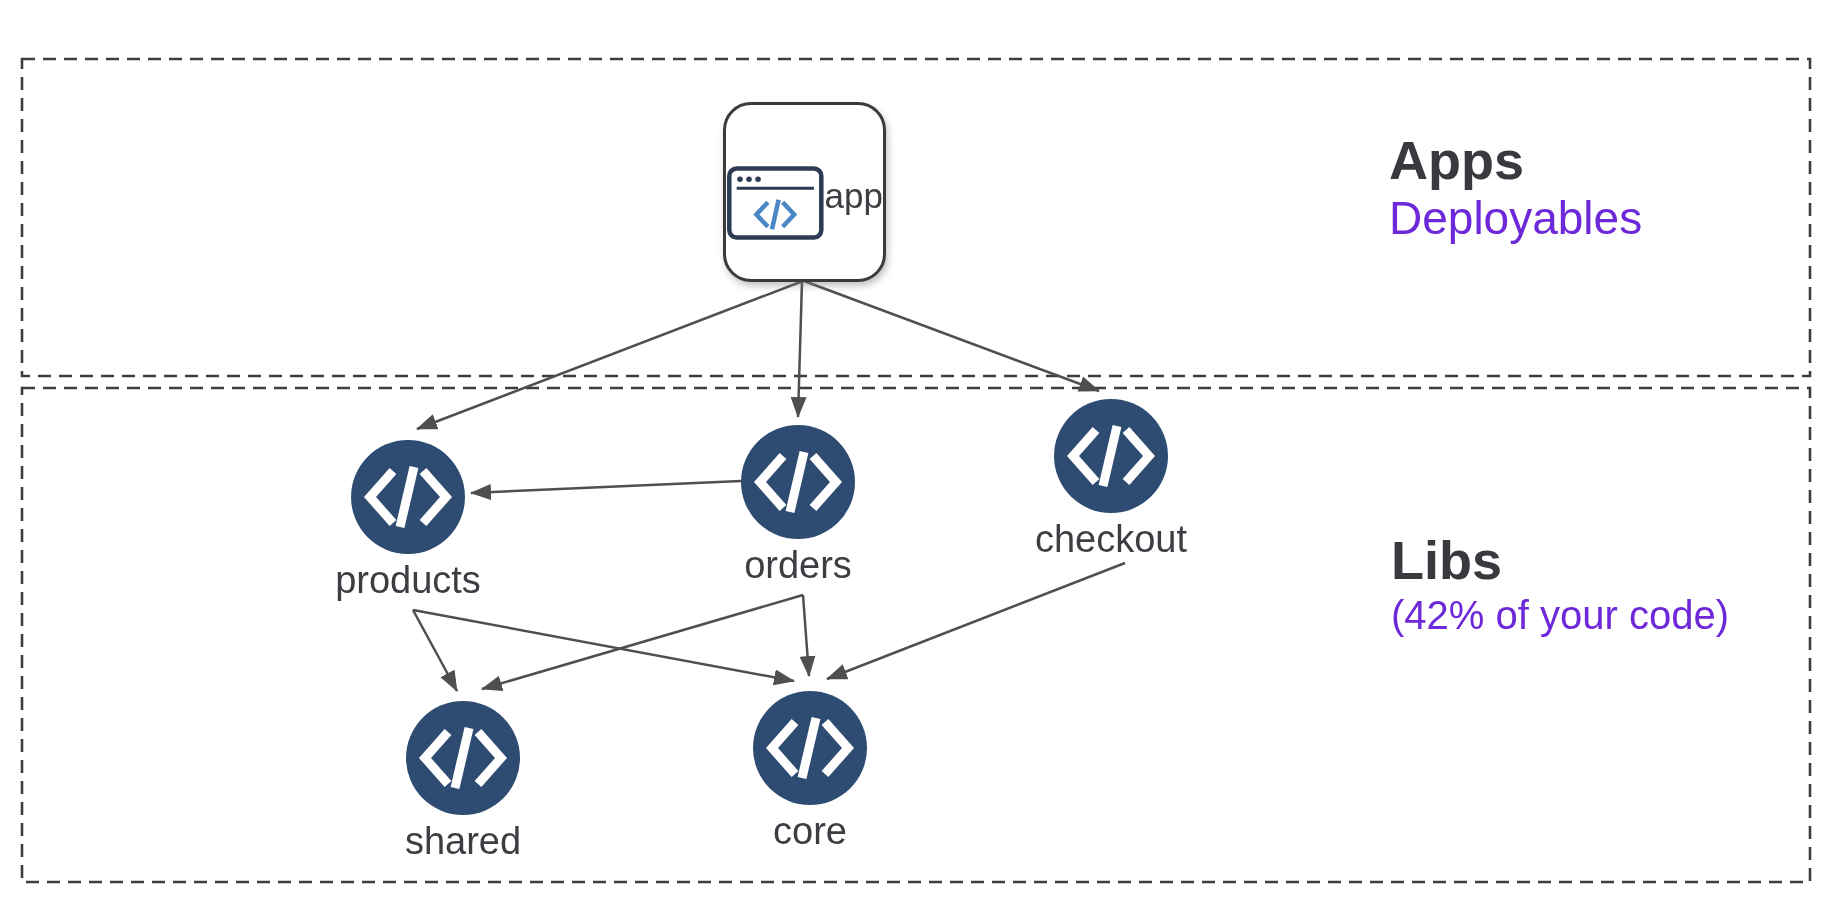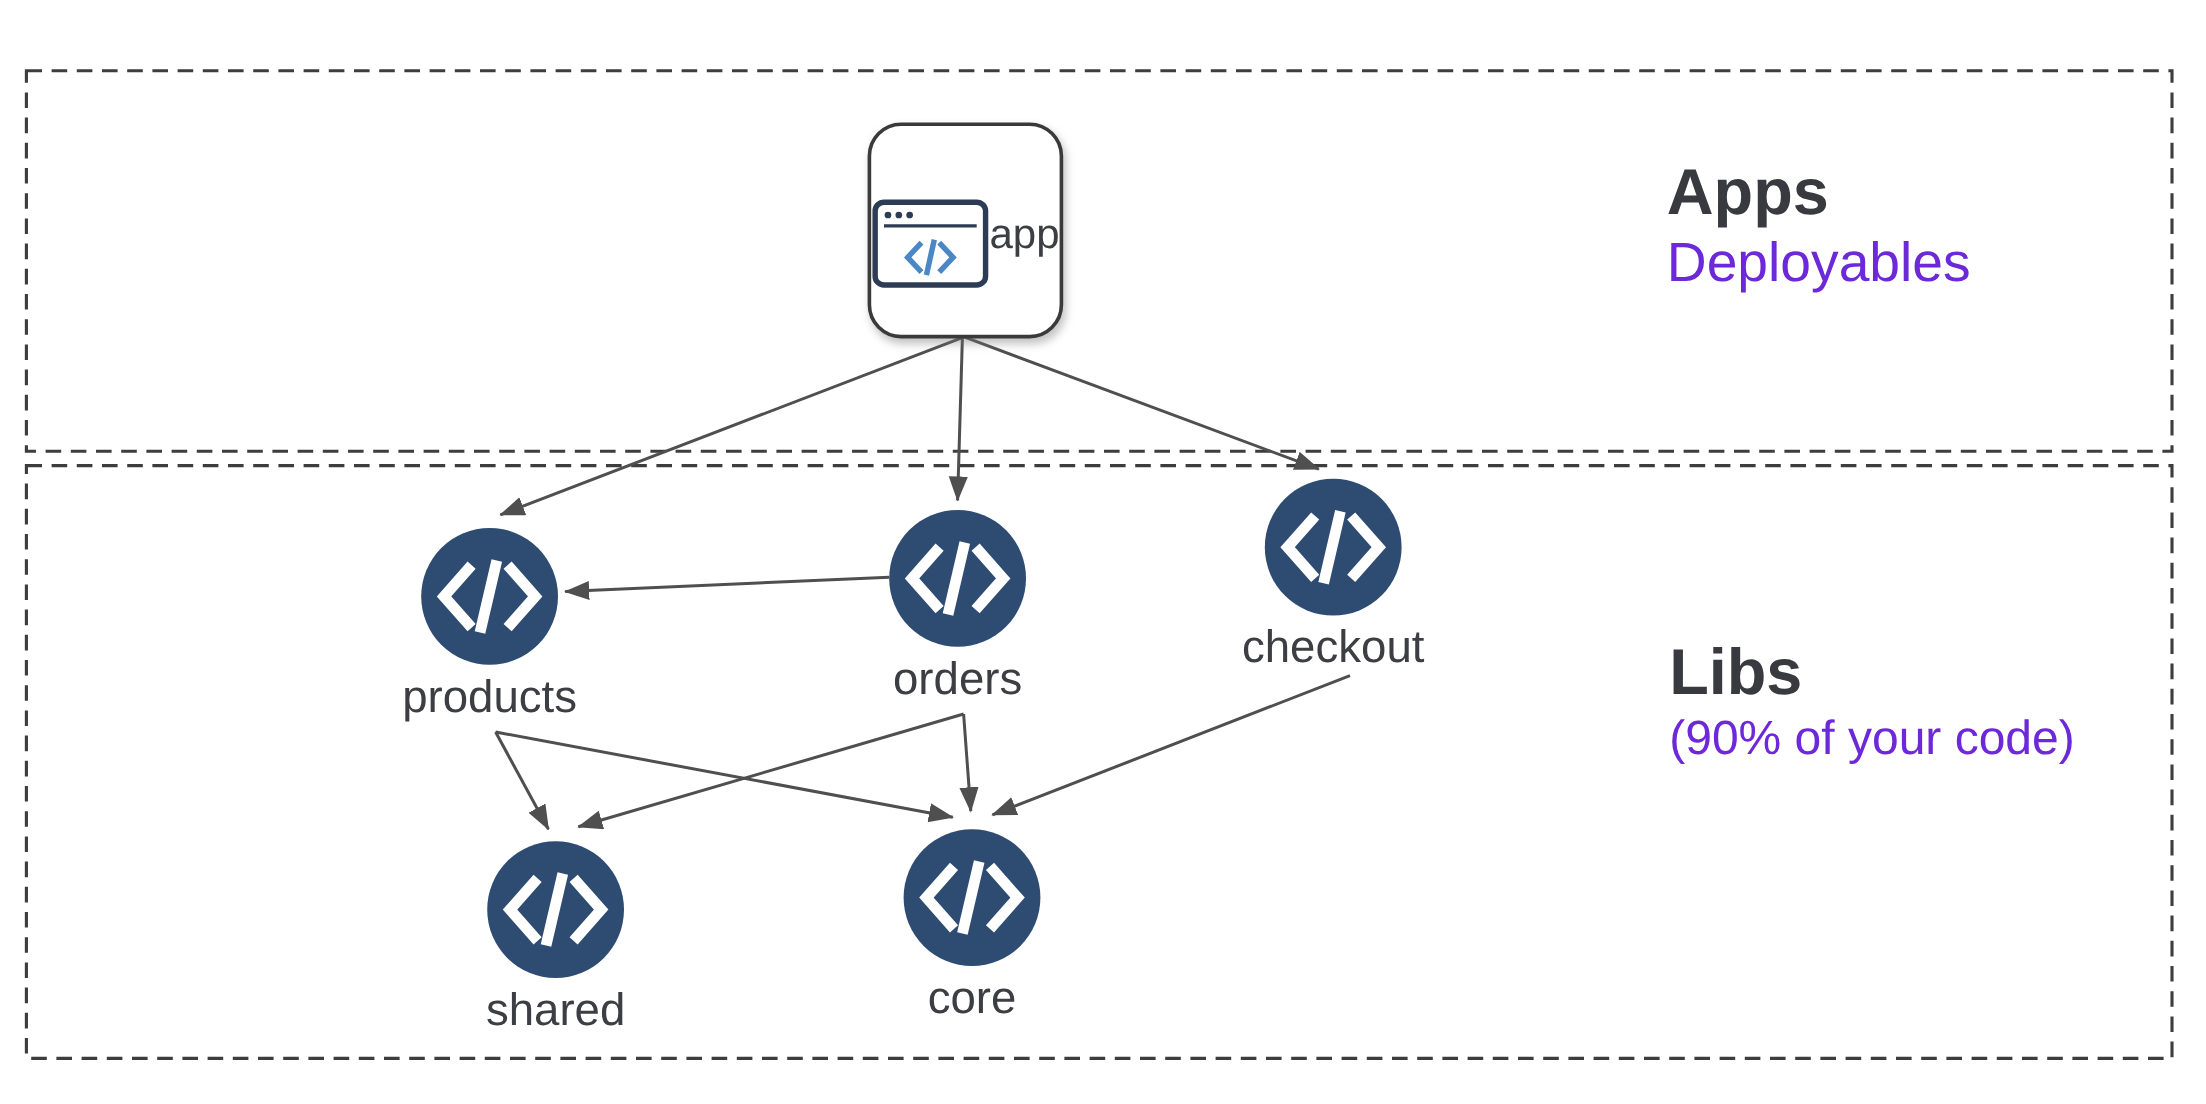--- a/index.html
+++ b/index.html
@@ -129,16 +129,16 @@
     <div class="app-label">app</div>
   </div>
 
   <div class="section-label apps-section">
     <div class="section-title">Apps</div>
     <div class="section-subtitle">Deployables</div>
   </div>
 
   <div class="section-label libs-section">
     <div class="section-title">Libs</div>
-    <div class="section-subtitle">(90% of your code)</div>
+    <div class="section-subtitle">(42% of your code)</div>
   </div>
 
 </div>
 
 </body></html>

